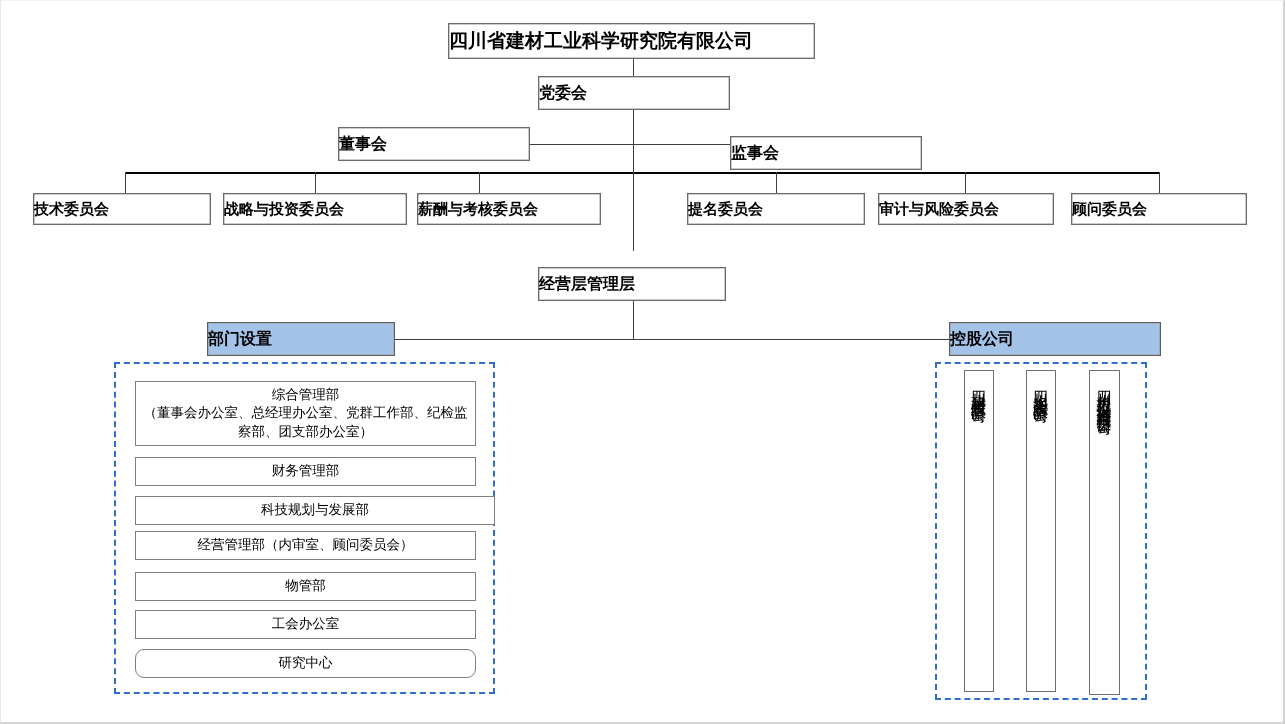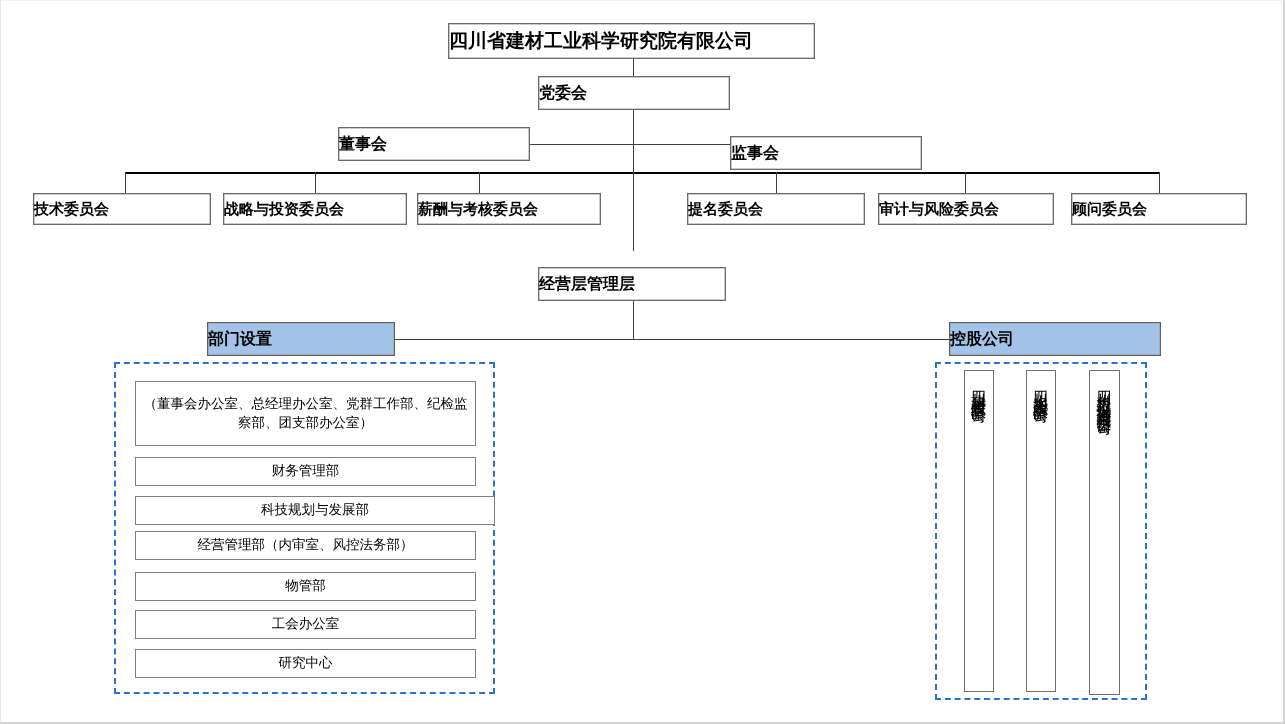--- a/index.html
+++ b/index.html
@@ -163,45 +163,46 @@
     <span>部门设置</span>
   </div>
   <div class="node blue" style="left:948px; top:321px; width:212px; height:34px; font-size:16px;">
     <span>控股公司</span>
   </div>
 
   <div class="dashbox" style="left:113px; top:361px; width:381px; height:332px;"></div>
 
   <div class="dept" style="left:134px; top:380px; width:341px; height:65px;">
     <div class="multi">
+      <div>综合管理部</div>
       <div>（董事会办公室、总经理办公室、党群工作部、纪检监察部、团支部办公室）</div>
     </div>
   </div>
 
   <div class="dept" style="left:134px; top:456px; width:341px; height:29px;">
     <span>财务管理部</span>
   </div>
 
   <div class="dept" style="left:134px; top:495px; width:360px; height:29px;">
     <span>科技规划与发展部</span>
   </div>
 
   <div class="dept" style="left:134px; top:530px; width:341px; height:29px;">
-    <span>经营管理部（内审室、风控法务部）</span>
+    <span>经营管理部（内审室、顾问委员会）</span>
   </div>
 
   <div class="dept" style="left:134px; top:571px; width:341px; height:29px;">
     <span>物管部</span>
   </div>
 
   <div class="dept" style="left:134px; top:609px; width:341px; height:29px;">
     <span>工会办公室</span>
   </div>
 
-  <div class="dept" style="left:134px; top:648px; width:341px; height:29px;">
+  <div class="dept" style="left:134px; top:648px; width:341px; height:29px;border-radius:9px;">
     <span>研究中心</span>
   </div>
 
   <div class="dashbox" style="left:934px; top:361px; width:212px; height:338px;"></div>
 
   <div class="sub" style="left:963px; top:369px; width:30px; height:322px;">
     <span>四川建材杂志有限公司</span>
   </div>
 
   <div class="sub" style="left:1025px; top:369px; width:30px; height:322px;">

